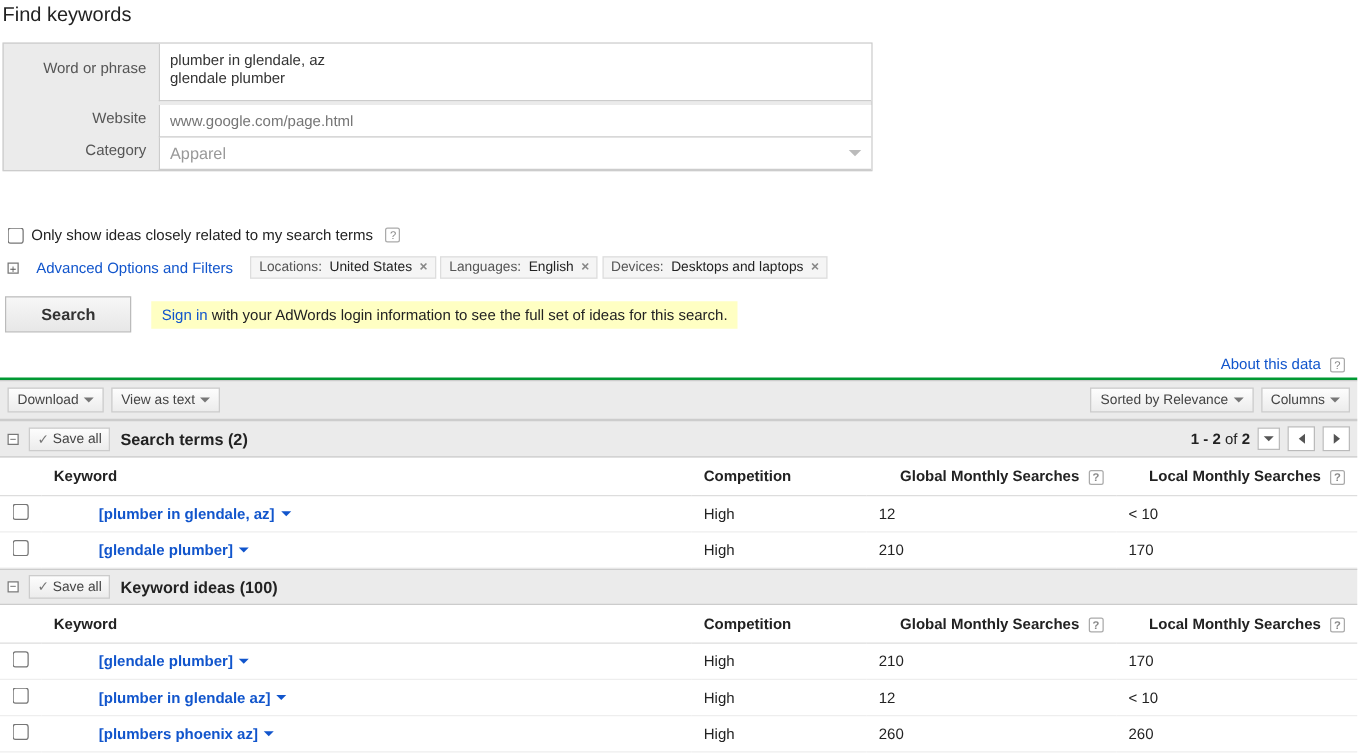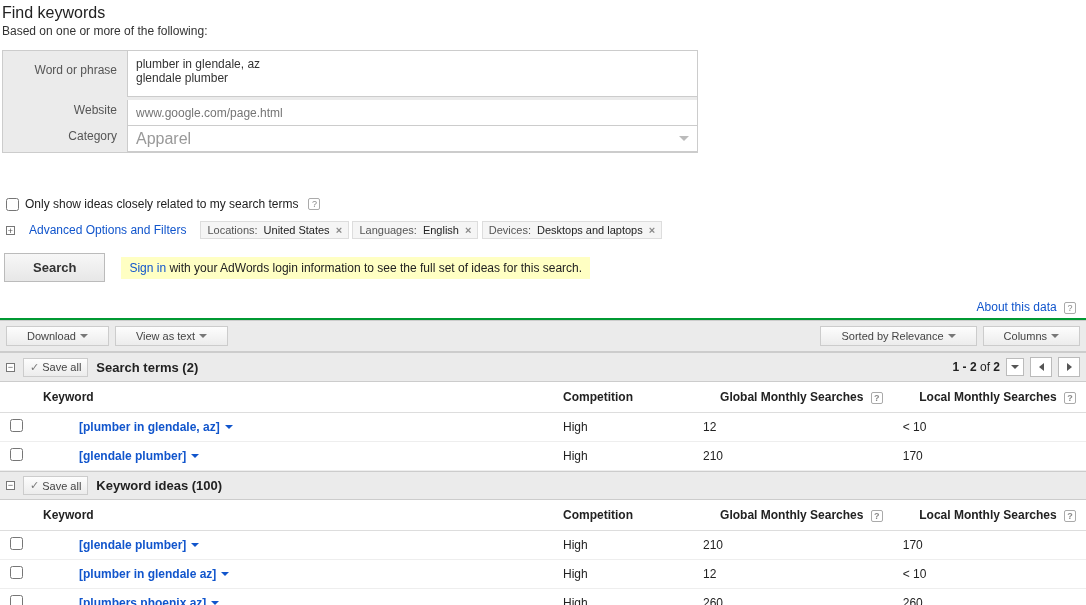--- a/index.html
+++ b/index.html
@@ -10,40 +10,40 @@
 .header h2 { font-size: 16px; font-weight: normal; }
 .header .sub { font-size: 12px; color: #333; margin-top: 2px; }
 
 .form-box { background: #ebebeb; border: 1px solid #ccc; margin: 10px 2px 8px; width: 696px; display: flex; }
 .form-labels { width: 124px; text-align: right; padding-right: 10px; font-size: 12px; color: #555; }
 .form-labels div { height: 26px; line-height: 26px; }
 .form-labels .tall { height: 46px; padding-top: 6px; }
 .form-fields { flex: 1; }
 .form-fields .ta { border: 1px solid #ccc; border-right: none; border-top: none; background: #fff; height: 46px; padding: 6px 8px; font-size: 12px; color: #333; font-family: Arial; resize: none; width: 100%; }
 .form-fields .in { border: 1px solid #ccc; border-right: none; border-top: none; background: #fff; height: 26px; padding: 0 8px; font-size: 12px; color: #999; width: 100%; }
-.form-fields .sel-row { border: 1px solid #ccc; border-right: none; border-top: none; background: #fff; height: 26px; padding: 0 8px; font-size: 16px; color: #999; display: flex; align-items: center; justify-content: space-between; }
+.form-fields .sel-row { border: 1px solid #ccc; border-right: none; border-top: none; background: #fff; height: 26px; padding: 0 8px; font-size: 13px; color: #999; display: flex; align-items: center; justify-content: space-between; }
 .chev-down { width: 0; height: 0; border-left: 5px solid transparent; border-right: 5px solid transparent; border-top: 5px solid #bbb; }
 
 .chk-row { padding: 4px 6px; font-size: 12px; display: flex; align-items: center; gap: 6px; margin-top: 40px; }
 .chk-row input { width: 13px; height: 13px; }
 
 .filters-row { padding: 6px; display: flex; align-items: center; gap: 14px; font-size: 12px; }
 .plus-icon { display: inline-block; width: 9px; height: 9px; border: 1px solid #777; font-size: 9px; line-height: 8px; text-align: center; color: #555; }
 .chip { background: #f5f5f5; border: 1px solid #ddd; padding: 2px 6px; font-size: 11px; color: #555; display: inline-flex; align-items: center; gap: 6px; }
 .chip .x { color: #888; font-weight: bold; cursor: pointer; }
 
 .search-row { padding: 8px 4px 14px; display: flex; align-items: center; gap: 16px; }
 .btn-search { background: linear-gradient(#f7f7f7,#e7e7e7); border: 1px solid #bbb; padding: 6px 28px; font-size: 13px; font-weight: bold; color: #333; cursor: pointer; }
 .hint { background: #ffffc3; padding: 4px 8px; font-size: 12px; }
 
 .about-row { text-align: right; padding: 4px 10px; font-size: 12px; }
 .green-bar { height: 2px; background: #093; }
 
 .toolbar { background: #ebebeb; border-top: 1px solid #ccc; border-bottom: 1px solid #ccc; padding: 5px 6px; display: flex; justify-content: space-between; }
-.btn-sm { background: linear-gradient(#fdfdfd,#ececec); border: 1px solid #ccc; padding: 3px 20px; font-size: 11px; color: #444; cursor: pointer; display: inline-flex; align-items: center; gap: 4px; }
+.btn-sm { background: linear-gradient(#fdfdfd,#ececec); border: 1px solid #ccc; padding: 3px 7px; font-size: 11px; color: #444; cursor: pointer; display: inline-flex; align-items: center; gap: 4px; }
 .btn-sm .arr { width: 0; height: 0; border-left: 4px solid transparent; border-right: 4px solid transparent; border-top: 4px solid #777; }
 .btn-group { display: flex; gap: 6px; }
 
 .section-hdr { background: #ebebeb; border-top: 1px solid #ccc; border-bottom: 1px solid #ccc; padding: 4px 6px; display: flex; align-items: center; justify-content: space-between; }
 .section-left { display: flex; align-items: center; gap: 8px; }
 .minus-icon { display: inline-block; width: 9px; height: 9px; border: 1px solid #777; font-size: 9px; line-height: 7px; text-align: center; color: #555; background: #fff; }
 .btn-save { background: linear-gradient(#fdfdfd,#ececec); border: 1px solid #ccc; padding: 2px 6px; font-size: 11px; color: #444; cursor: pointer; display: inline-flex; align-items: center; gap: 3px; }
 .sec-title { font-size: 13px; font-weight: bold; }
 .pager-right { display: flex; align-items: center; gap: 6px; font-size: 12px; }
 .pager-btn { border: 1px solid #bbb; background: #fff; width: 22px; height: 20px; display: inline-flex; align-items: center; justify-content: center; cursor: pointer; }
@@ -63,21 +63,20 @@
 .kw-link { color: #1155cc; font-weight: bold; display: inline-flex; align-items: center; gap: 5px; padding-left: 36px; }
 .kw-link .arr { width: 0; height: 0; border-left: 4px solid transparent; border-right: 4px solid transparent; border-top: 4px solid #1155cc; }
 .help-ic { display: inline-block; width: 12px; height: 12px; border: 1px solid #aaa; border-radius: 2px; font-size: 9px; line-height: 11px; text-align: center; color: #888; margin-left: 4px; }
 .check { color: #777; }
 </style>
 </head>
 <body>
 
 <div class="header">
   <h2>Find keywords</h2>
-  <div class="sub">Based on one or more of the following:</div>
 </div>
 
 <div class="form-box">
   <div class="form-labels">
     <div class="tall">Word or phrase</div>
     <div>Website</div>
     <div>Category</div>
   </div>
   <div class="form-fields">
     <textarea class="ta" style="">plumber in glendale, az

